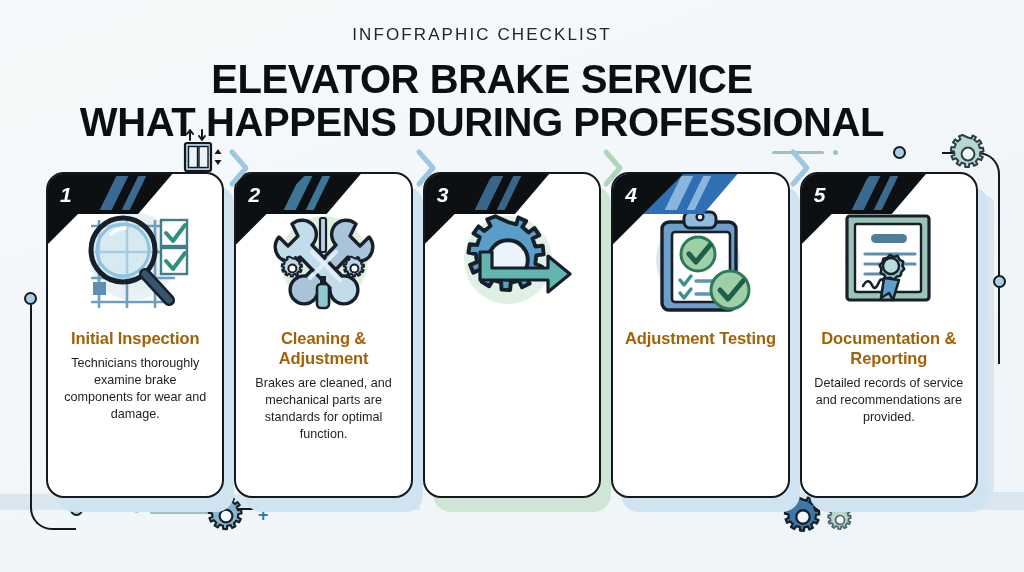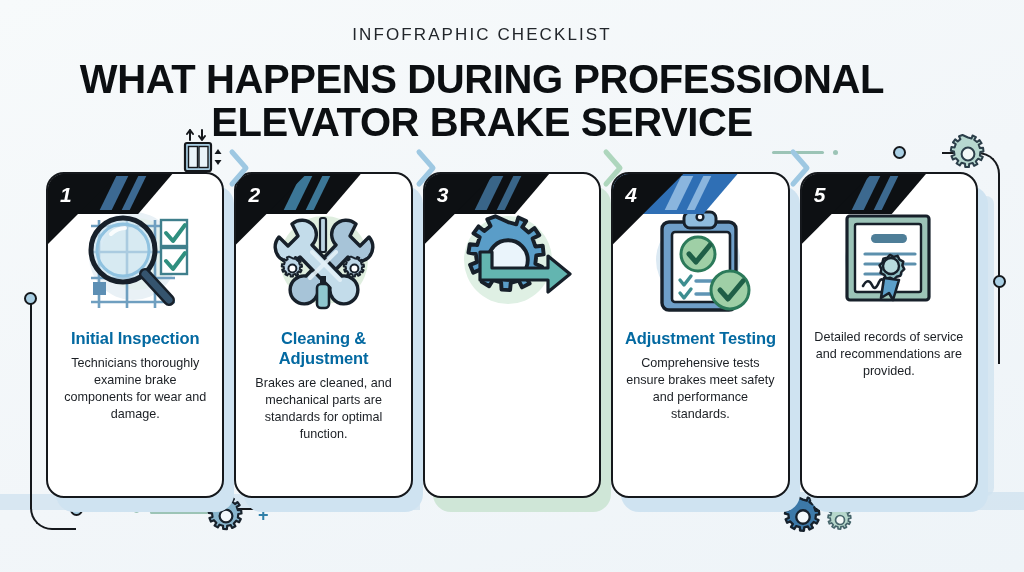--- a/index.html
+++ b/index.html
@@ -206,21 +206,21 @@
     justify-content: center;
     position: relative;
   }
   .icon-area svg { display: block; width: 100%; height: 100%; }
 
   .card-title {
     margin-top: 6px;
     font-size: 16.5px;
     font-weight: 700;
     line-height: 1.22;
-    color: #0369a1;
+    color: #a16207;
     text-align: center;
     padding: 0 8px;
     letter-spacing: -0.1px;
   }
 
   .card-desc {
     margin-top: 7px;
     font-size: 12.6px;
     line-height: 1.35;
     color: #1b1f24;
@@ -241,22 +241,22 @@
   .gear { position: absolute; z-index: 9; }
 </style>
 </head>
 <body>
 
 <div id="stage">
 
   <div class="header">
     <div class="eyebrow">INFOFRAPHIC CHECKLIST</div>
     <h1 class="title">
+      <span class="title-line">ELEVATOR BRAKE SERVICE</span>
       <span class="title-line">WHAT HAPPENS DURING PROFESSIONAL</span>
-      <span class="title-line">ELEVATOR BRAKE SERVICE</span>
     </h1>
   </div>
 
   <div class="band" style="left:0; top:494px; width:420px; height:16px; border-top-right-radius:10px;"></div>
   <div class="band" style="right:0; top:492px; width:360px; height:18px; border-top-left-radius:10px;"></div>
   <div class="band" style="right:30px; top:196px; width:16px; height:300px; border-radius:8px;"></div>
 
   <div class="rail rail-left"></div>
   <div class="rail rail-right"></div>
   <div class="rail rail-bottom"></div>
@@ -450,21 +450,20 @@
             <path d="M60 77 H86" stroke="#5f95b5" stroke-width="3.4" stroke-linecap="round"></path>
             <path d="M44 89 l4 5 7 -9" stroke="#3d8e90" stroke-width="3.4" fill="none" stroke-linecap="round" stroke-linejoin="round"></path>
             <path d="M60 90 H80" stroke="#5f95b5" stroke-width="3.4" stroke-linecap="round"></path>
 
             <circle cx="94" cy="86" r="19" fill="#9fcfa6" stroke="#2c7a5a" stroke-width="3"></circle>
             <path d="M84 86 l8 9 15 -18" stroke="#1f5f47" stroke-width="5" fill="none" stroke-linecap="round" stroke-linejoin="round"></path>
           </svg>
         </div>
 
         <div class="card-title">Adjustment Testing</div>
-        <div class="card-desc">Comprehensive tests ensure brakes meet safety and performance standards.</div>
       </div>
     </div>
 
     <div class="card-wrap tint-blue">
       <div class="card-shadow"></div>
       <div class="card">
         <div class="tab">
           <div class="tab-slash" style="left:60px; background:#3f6f96;"></div>
           <div class="tab-slash" style="left:82px; width:8px; background:#3f6f96;"></div>
         </div>
@@ -483,20 +482,21 @@
             <path d="M38 82 q5 -9 9 -1 q3 7 7 -3 q3 -6 7 2" stroke="#17202a" stroke-width="2.6" fill="none" stroke-linecap="round"></path>
 
             <g transform="translate(66,62)">
               <path d="M20 2 l4 2 4-1 2 4 4 2-1 4 2 4-3 3-1 4-4 1-3 3-4-2-4 1-2-4-4-2 1-4-2-4 3-3 1-4 4-1z" transform="translate(-20,-13) scale(0.95)" fill="#8fbfc4" stroke="#17202a" stroke-width="2.6" stroke-linejoin="round"></path>
               <circle cx="0" cy="0" r="8" fill="#b9dbdd" stroke="#17202a" stroke-width="2.4"></circle>
               <path d="M-7 12 L-10 32 L-2 27 L2 34 L8 14 Z" fill="#5c9fc9" stroke="#17202a" stroke-width="2.6" stroke-linejoin="round"></path>
             </g>
           </svg>
         </div>
 
+        <div class="card-title">Documentation &amp; Reporting</div>
         <div class="card-desc">Detailed records of service and recommendations are provided.</div>
       </div>
     </div>
   </div>
 
   <div class="chev" style="left:228px;">
     <svg viewBox="0 0 22 40">
         <path d="M4 4 L18 20 L4 36" fill="none" stroke="#9ec8e2" stroke-width="5" stroke-linecap="round" stroke-linejoin="round"></path>
       </svg>
   </div>

